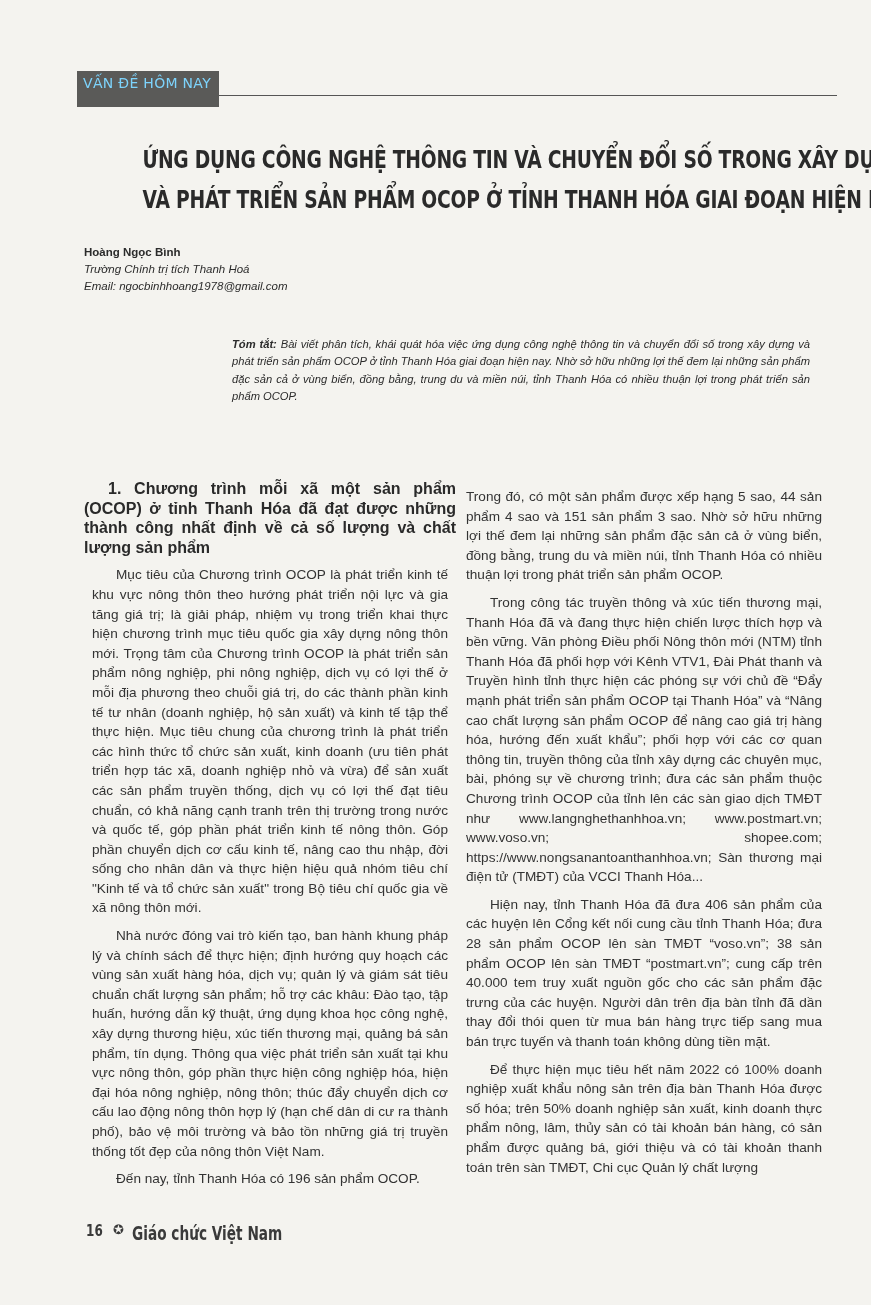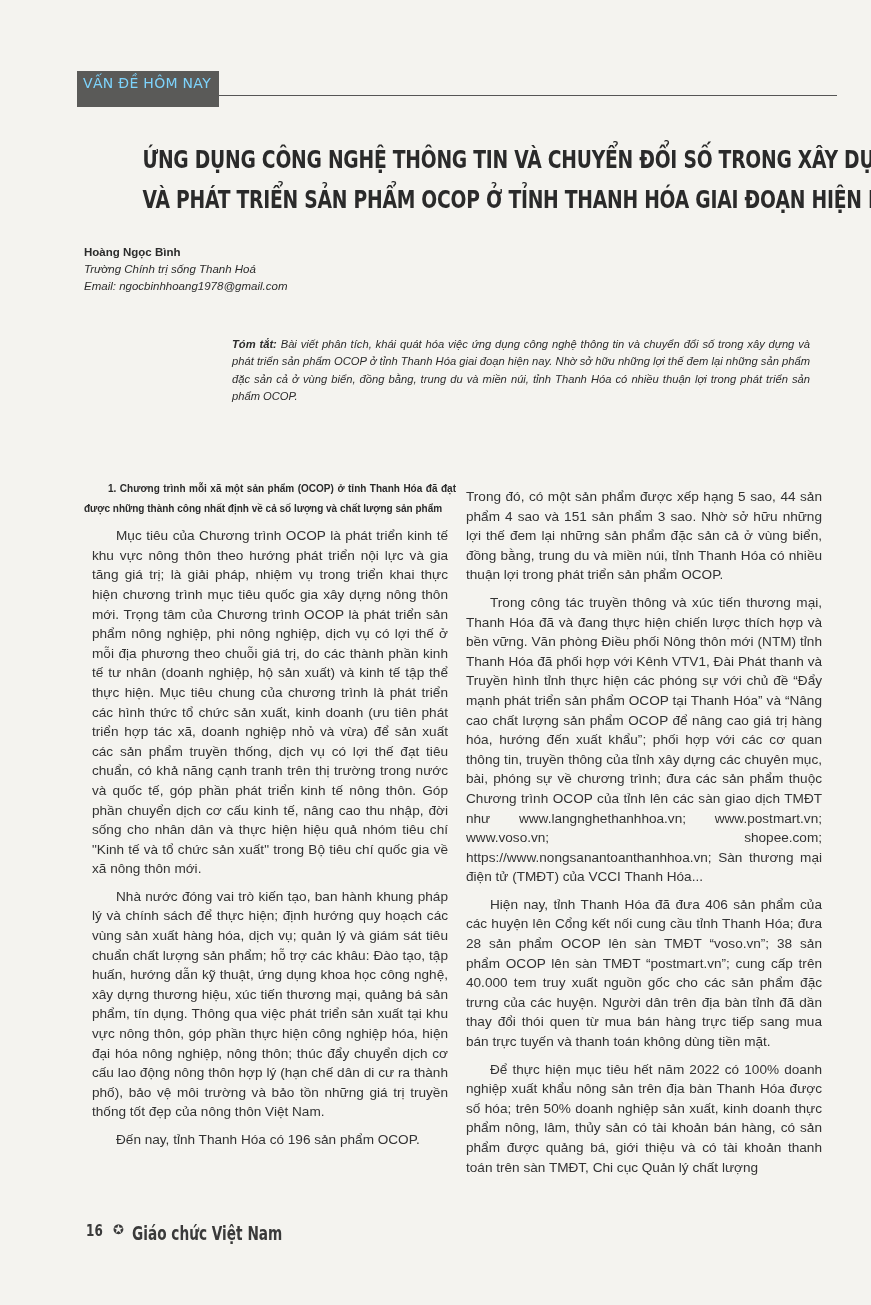--- a/index.html
+++ b/index.html
@@ -39,21 +39,21 @@
   }
   .abstract .lbl { font-weight: bold; }
   .abstract p { margin: 16px; }
   .col {
     position: absolute; top: 479px; width: 372px;
     font-size: 13.6px; line-height: 19.6px; text-align: justify;
     color: #333;
   }
   .col p { margin: 8px; text-indent: 24px; }
   .col p.noindent { text-indent: 0; }
-  .col h3 { margin: 0; font-size: 10px; line-height: 19.6px; font-weight: bold; text-indent: 24px; color:#2a2a2a; }
+  .col h3 { margin: 0; font-size: 16px; line-height: 19.6px; font-weight: bold; text-indent: 24px; color:#2a2a2a; }
   .col-left { left: 84px; }
   .col-right { left: 458px; }
   .footer {
     position: absolute; left: 84px; top: 1222px; display: flex; gap: 8px;
     color: #3a3a3a;
   }
   .footer .page { font-family: "DejaVu Sans", sans-serif; font-weight: bold; font-size: 15px; transform: scaleX(0.8); }
   .footer .star { font-size: 13px; }
   .footer .mag { font-family: "DejaVu Sans", sans-serif; font-weight: bold; font-size: 19px; transform: scaleX(0.72); transform-origin: left center; white-space: nowrap; }
 </style>
@@ -64,21 +64,21 @@
   <span class="section-label">VẤN ĐỀ HÔM NAY</span>
 </div>
 
 <div class="title">
   <div>ỨNG DỤNG CÔNG NGHỆ THÔNG TIN VÀ CHUYỂN ĐỔI SỐ TRONG XÂY DỰNG</div>
   <div>VÀ PHÁT TRIỂN SẢN PHẨM OCOP Ở TỈNH THANH HÓA GIAI ĐOẠN HIỆN NAY</div>
 </div>
 
 <div class="author">
   <div class="name">Hoàng Ngọc Bình</div>
-  <div class="aff">Trường Chính trị sống Thanh Hoá</div>
+  <div class="aff">Trường Chính trị tích Thanh Hoá</div>
   <div class="email">Email: ngocbinhhoang1978@gmail.com</div>
 </div>
 
 <div class="abstract">
   <p><span class="lbl">Tóm tắt:</span><span> Bài viết phân tích, khái quát hóa việc ứng dụng công nghệ thông tin và chuyển đổi số trong xây dựng và phát triển sản phẩm OCOP ở tỉnh Thanh Hóa giai đoạn hiện nay. Nhờ sở hữu những lợi thế đem lại những sản phẩm đặc sản cả ở vùng biển, đồng bằng, trung du và miền núi, tỉnh Thanh Hóa có nhiều thuận lợi trong phát triển sản phẩm OCOP.</span></p>
 </div>
 
 <div class="col col-left">
   <h3>1. Chương trình mỗi xã một sản phẩm (OCOP) ở tỉnh Thanh Hóa đã đạt được những thành công nhất định về cả số lượng và chất lượng sản phẩm</h3>
   <p>Mục tiêu của Chương trình OCOP là phát triển kinh tế khu vực nông thôn theo hướng phát triển nội lực và gia tăng giá trị; là giải pháp, nhiệm vụ trong triển khai thực hiện chương trình mục tiêu quốc gia xây dựng nông thôn mới. Trọng tâm của Chương trình OCOP là phát triển sản phẩm nông nghiệp, phi nông nghiệp, dịch vụ có lợi thế ở mỗi địa phương theo chuỗi giá trị, do các thành phần kinh tế tư nhân (doanh nghiệp, hộ sản xuất) và kinh tế tập thể thực hiện. Mục tiêu chung của chương trình là phát triển các hình thức tổ chức sản xuất, kinh doanh (ưu tiên phát triển hợp tác xã, doanh nghiệp nhỏ và vừa) để sản xuất các sản phẩm truyền thống, dịch vụ có lợi thế đạt tiêu chuẩn, có khả năng cạnh tranh trên thị trường trong nước và quốc tế, góp phần phát triển kinh tế nông thôn. Góp phần chuyển dịch cơ cấu kinh tế, nâng cao thu nhập, đời sống cho nhân dân và thực hiện hiệu quả nhóm tiêu chí "Kinh tế và tổ chức sản xuất" trong Bộ tiêu chí quốc gia về xã nông thôn mới.</p>

